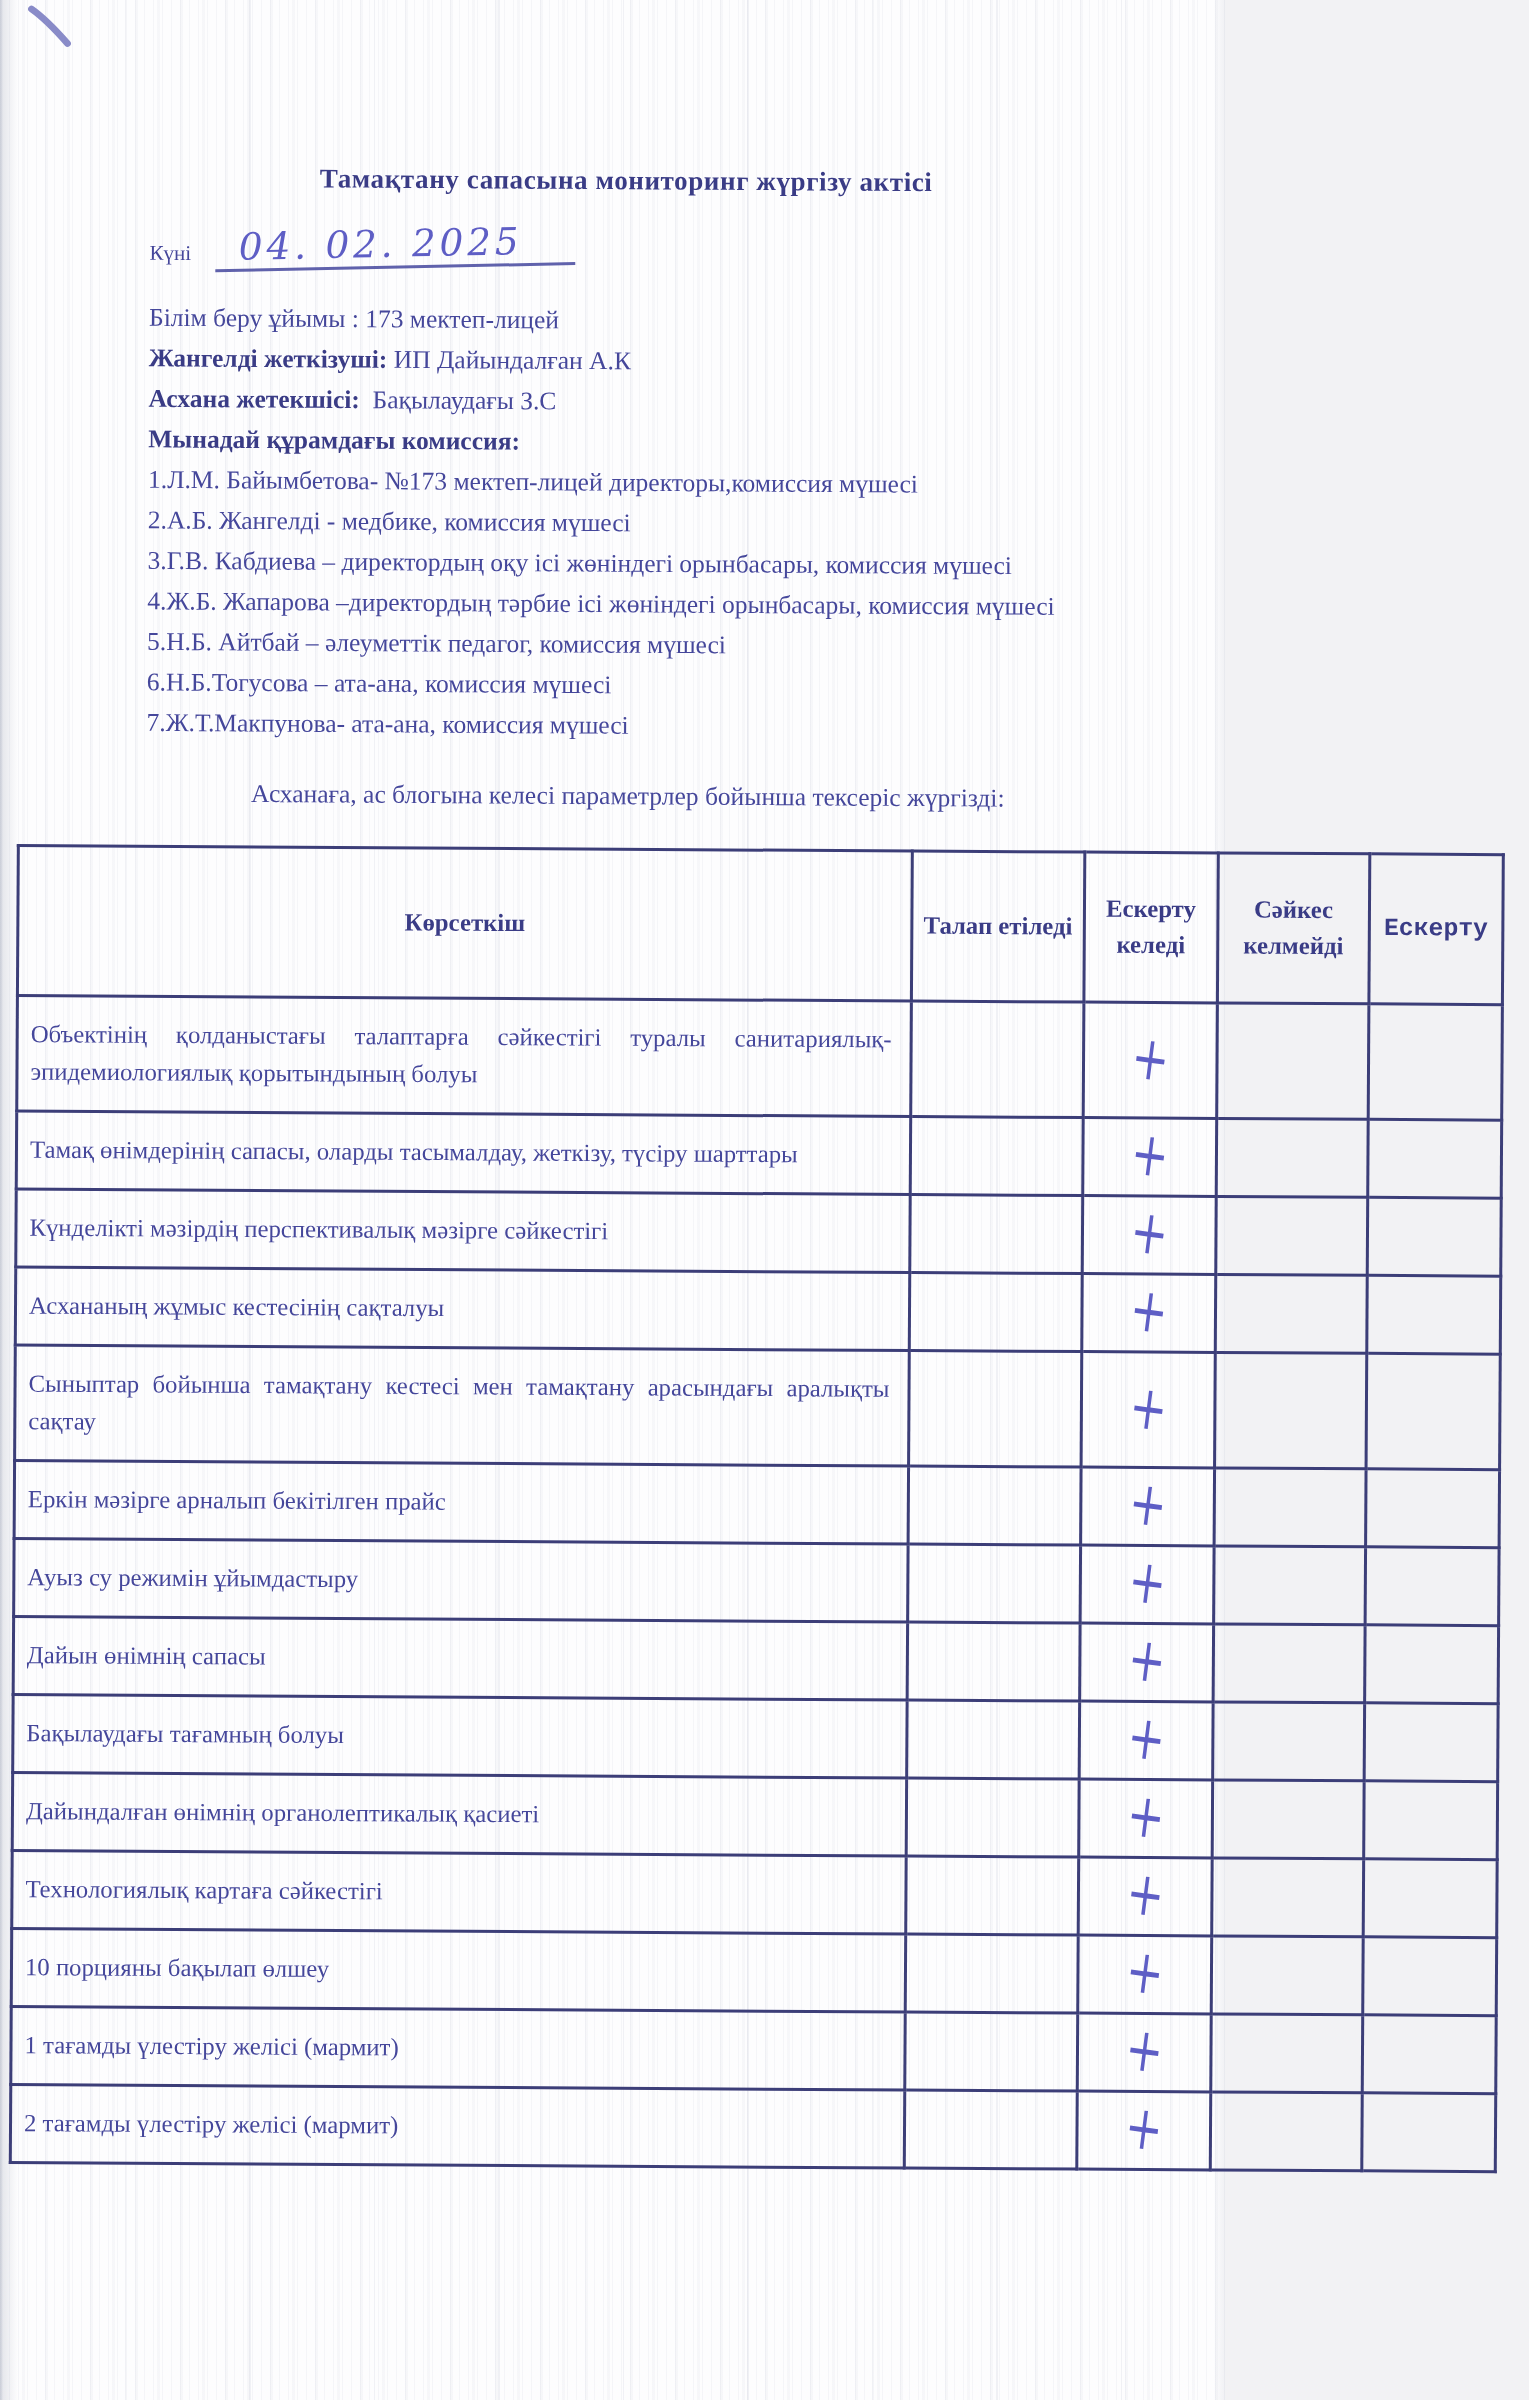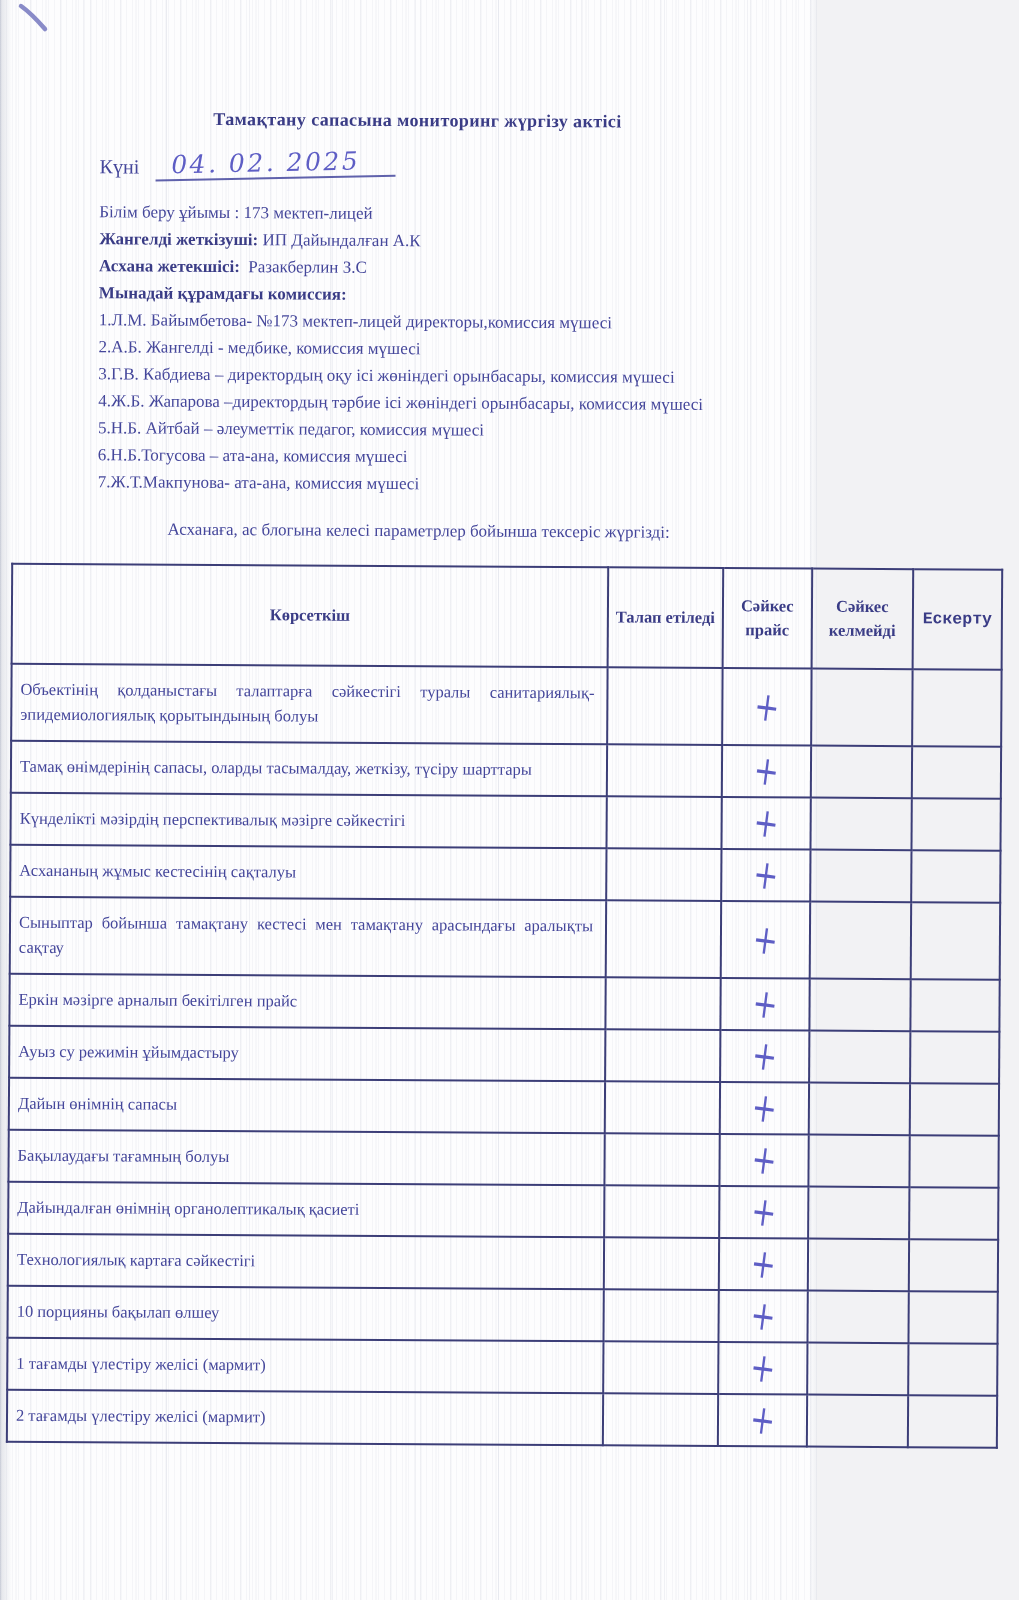--- a/index.html
+++ b/index.html
@@ -29,21 +29,21 @@
   .pen-mark{position:absolute;left:16px;top:2px;}
 
   .title{
     position:absolute;top:108px;left:0;width:100%;
     text-align:center;font-size:18px;font-weight:bold;
     color:var(--ink-bold);letter-spacing:0.4px;padding-left:18px;box-sizing:border-box;
   }
 
   .meta{position:absolute;top:152px;left:100px;width:880px;font-size:17px;line-height:27px;}
   .date-line{height:40px;margin-bottom:6px;}
-  .date-label{font-size:20px;margin-top:26px;}
+  .date-label{font-size:14px;margin-top:26px;}
   .date-value{
     display:inline-block;min-width:218px;margin-left:12px;
     border-bottom:2px solid rgba(68,70,158,0.85);
     font-style:italic;font-size:25px;letter-spacing:2.5px;
     color:var(--hand);transform:rotate(-1.5deg);transform-origin:left bottom;
     padding:0 6px 1px 16px;line-height:26px;font-family:"DejaVu Serif",serif;
   }
   .meta-line{white-space:nowrap;}
   .bold{font-weight:bold;color:var(--ink-bold);}
   .committee-member{white-space:nowrap;}
@@ -93,42 +93,42 @@
         <span class="date-label">Күні</span>
         <span class="date-value">04. 02. 2025</span>
       </div>
       <div class="meta-line">Білім беру ұйымы : 173 мектеп-лицей</div>
       <div class="meta-line">
         <span class="bold">Жангелді жеткізуші:</span>
         <span>ИП Дайындалған А.К</span>
       </div>
       <div class="meta-line">
         <span class="bold">Асхана жетекшісі:</span>&nbsp;
-        <span>Разакберлин З.С</span>
+        <span>Бақылаудағы З.С</span>
       </div>
       <div class="meta-line bold">Мынадай құрамдағы комиссия:</div>
       <div>
           <div class="committee-member">1.Л.М. Байымбетова- №173 мектеп-лицей директоры,комиссия мүшесі</div>
           <div class="committee-member">2.А.Б. Жангелді -  медбике, комиссия мүшесі</div>
           <div class="committee-member">3.Г.В. Кабдиева – директордың оқу ісі жөніндегі орынбасары, комиссия мүшесі</div>
           <div class="committee-member">4.Ж.Б. Жапарова –директордың тәрбие ісі жөніндегі орынбасары, комиссия мүшесі</div>
           <div class="committee-member">5.Н.Б. Айтбай – әлеуметтік педагог, комиссия мүшесі</div>
           <div class="committee-member">6.Н.Б.Тогусова – ата-ана, комиссия мүшесі</div>
           <div class="committee-member">7.Ж.Т.Макпунова- ата-ана, комиссия мүшесі</div>
         </div>
     </div>
 
     <p class="intro">Асханаға, ас блогына келесі параметрлер бойынша тексеріс жүргізді:</p>
 
     <table>
       <thead>
         <tr>
             <th class="c0">Көрсеткіш</th>
             <th class="c1">Талап етіледі</th>
-            <th class="c2">Сәйкес прайс</th>
+            <th class="c2">Ескерту келеді</th>
             <th class="c3">Сәйкес келмейді</th>
             <th class="c4">Ескерту</th>
           </tr>
       </thead>
       <tbody>
           <tr>
             <td class="c0 label-cell">Объектінің қолданыстағы талаптарға сәйкестігі туралы санитариялық-эпидемиологиялық қорытындының болуы</td>
             <td class="c1 mark-cell"></td>
             <td class="c2 mark-cell"><span class="check">+</span></td>
             <td class="c3 mark-cell"></td>

